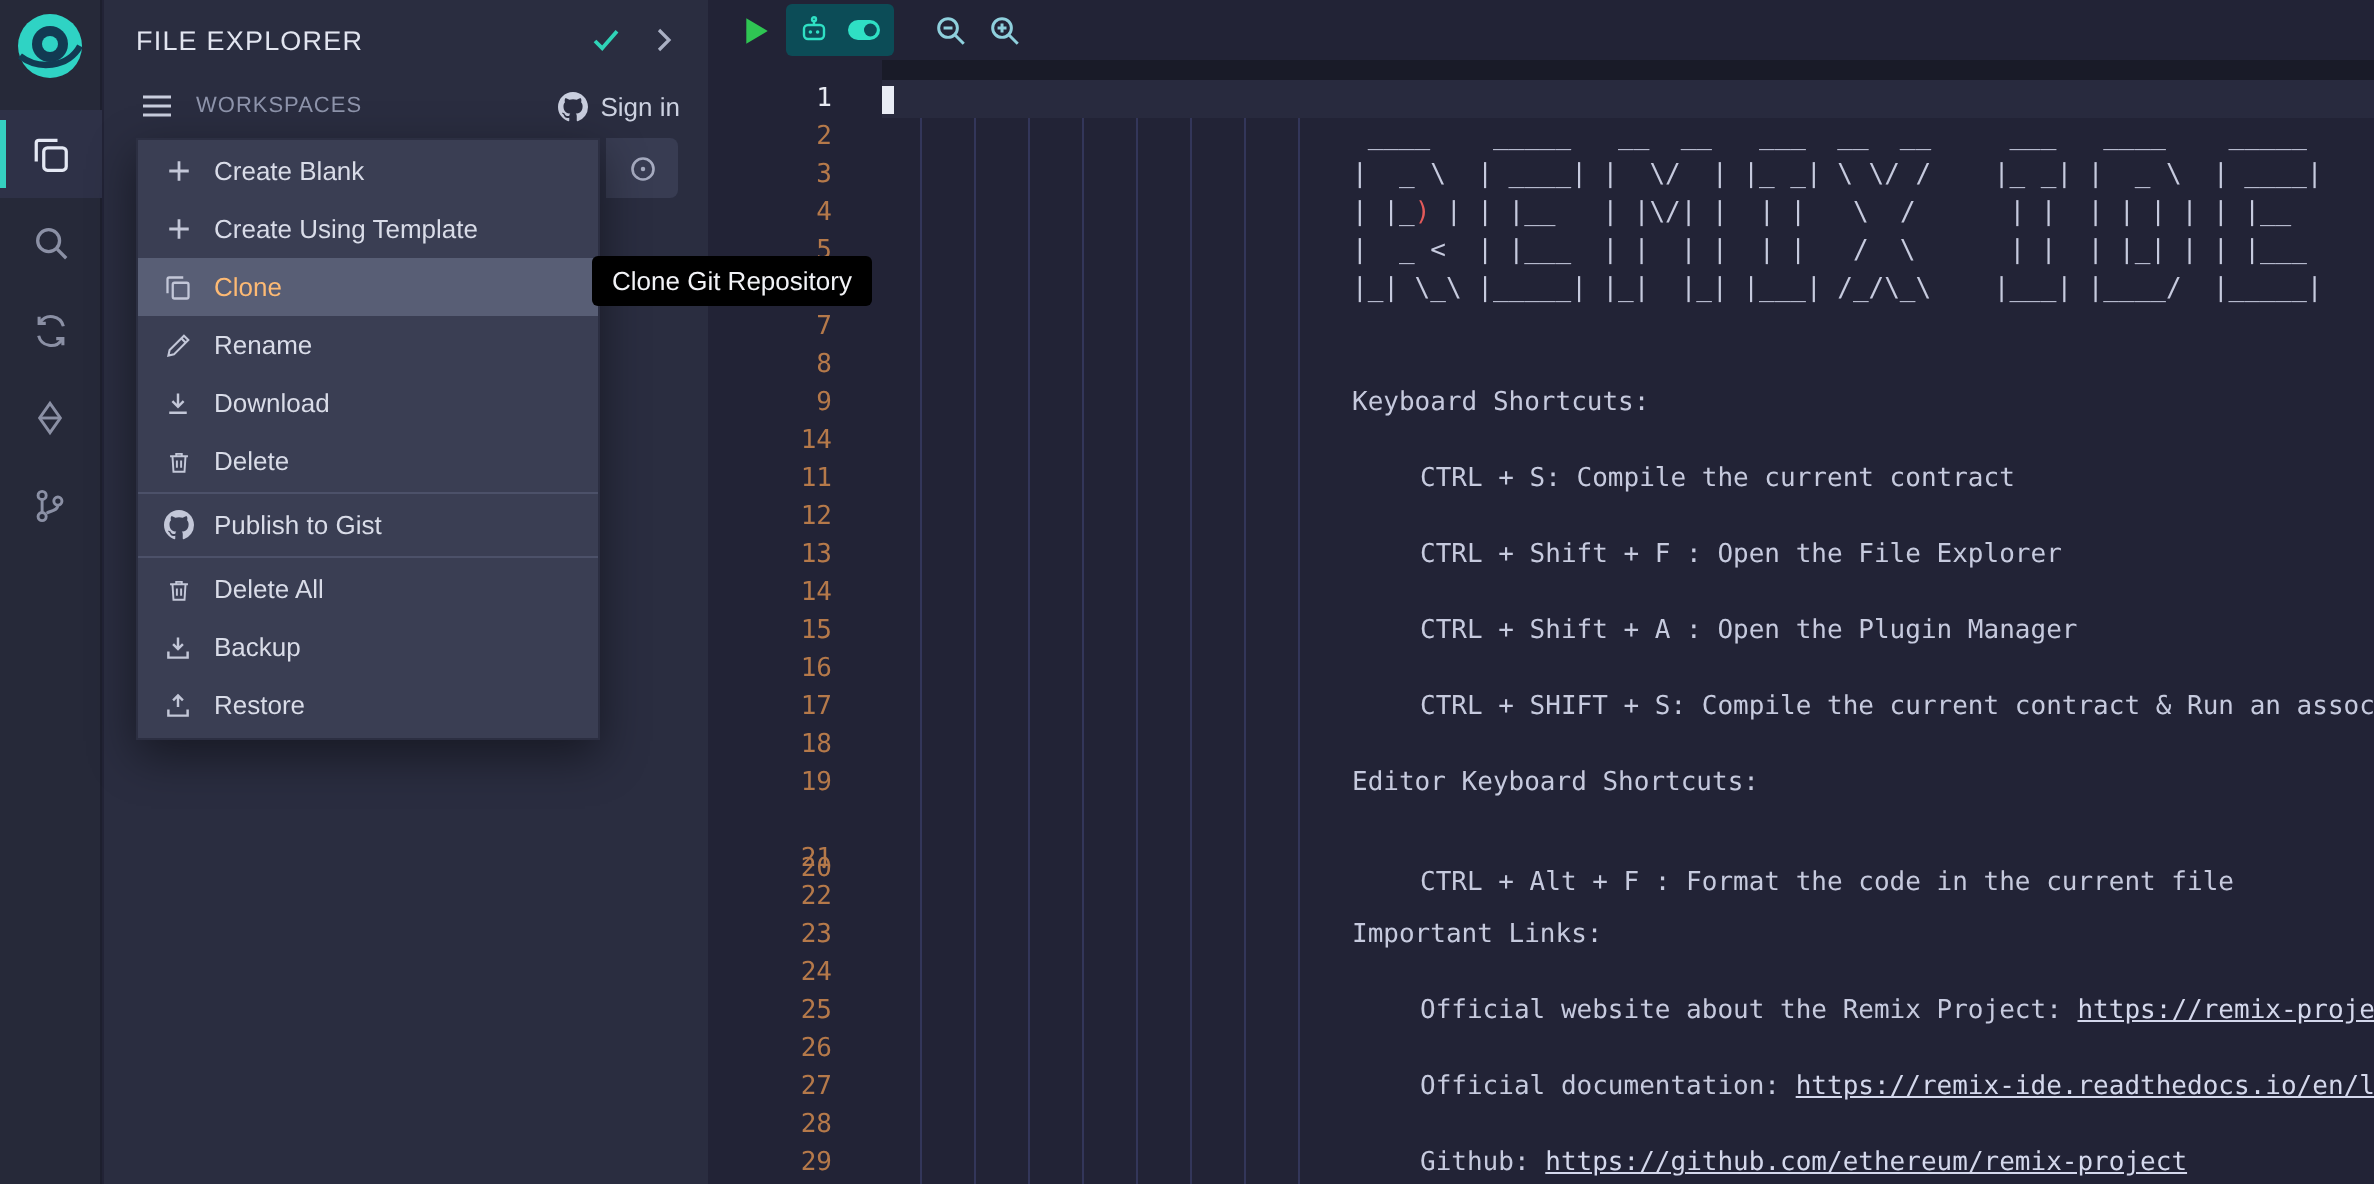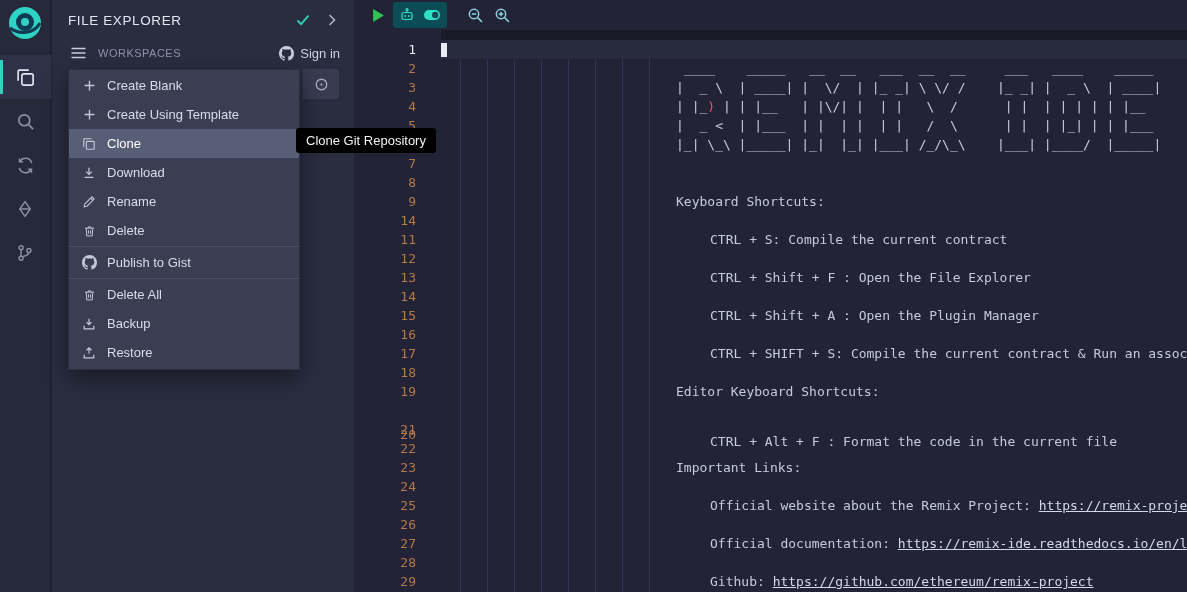--- a/index.html
+++ b/index.html
@@ -30,21 +30,21 @@
   .ws-burger{display:flex;color:#c9cede;cursor:pointer;}
   .ws-label{margin-left:11px;font-size:11px;letter-spacing:.5px;color:#8e94ab;}
   .flex1{flex:1;}
   .signin{display:flex;align-items:center;gap:6px;font-size:13px;color:#ccd1e0;cursor:pointer;}
   .si-ic{display:flex;color:#c9cede;}
   .ws-stub{position:absolute;left:251px;top:69px;width:36px;height:30px;background:#383c52;border-radius:0 4px 4px 0;display:flex;align-items:center;justify-content:center;color:#a6abc0;cursor:pointer;}
 
   
   .menu{position:absolute;left:16px;top:69px;width:232px;background:#3a3e53;border:1px solid #2c2f42;box-shadow:0 8px 22px rgba(0,0,0,.45);padding:1px 0 2px;z-index:5;}
   .menu-item{height:29px;display:flex;align-items:center;gap:10px;padding:0 10px 0 12px;font-size:13px;color:#d9dce8;cursor:pointer;}
-  .menu-item.hl{background:#585e75;color:#ffffff;}
+  .menu-item.hl{background:#585e75;color:#fdba74;}
   .menu-item .mi{width:16px;display:flex;justify-content:center;color:#c3c7d8;flex:none;}
   .menu-div{height:1px;background:#4c5169;margin:1px 0;}
 
   
   .tooltip{position:absolute;left:296px;top:128px;height:25px;display:flex;align-items:center;padding:0 10px;background:#000000;border-radius:3px;color:#f2f3f7;font-size:13px;z-index:9;white-space:nowrap;}
 
   
   .editor{position:absolute;left:354px;top:0;right:0;bottom:0;background:#222336;overflow:hidden;}
   .ed-toolbar{position:absolute;left:0;top:0;right:0;height:30px;display:flex;align-items:center;padding-left:18px;}
   .tb-play{display:flex;color:#2fc553;cursor:pointer;}
@@ -186,34 +186,34 @@
         <span class="mi">
           <svg width="14" height="14" viewBox="0 0 16 16" fill="none" stroke="currentColor" stroke-width="1.3">
             <rect x="5" y="5" width="9" height="9" rx="1"></rect>
             <path d="M11 2H3a1 1 0 0 0-1 1v8"></path>
           </svg>
         </span>
         <span>Clone</span>
       </div>
       <div class="menu-item">
         <span class="mi">
-          <svg width="14" height="14" viewBox="0 0 16 16" fill="none" stroke="currentColor" stroke-width="1.4">
-            <path d="M8 2v7.2M4.8 6.4L8 9.6l3.2-3.2M3 13h10"></path>
-          </svg>
-        </span>
-        <span>Download</span>
-      </div>
-      <div class="menu-item">
-        <span class="mi">
           <svg width="14" height="14" viewBox="0 0 16 16" fill="none" stroke="currentColor" stroke-width="1.2">
             <path d="M2.5 13.5l.7-3.2 8.2-8.2 2.5 2.5-8.2 8.2-3.2.7z"></path>
             <path d="M9.9 3.6l2.5 2.5"></path>
           </svg>
         </span>
         <span>Rename</span>
+      </div>
+      <div class="menu-item">
+        <span class="mi">
+          <svg width="14" height="14" viewBox="0 0 16 16" fill="none" stroke="currentColor" stroke-width="1.4">
+            <path d="M8 2v7.2M4.8 6.4L8 9.6l3.2-3.2M3 13h10"></path>
+          </svg>
+        </span>
+        <span>Download</span>
       </div>
       <div class="menu-item">
         <span class="mi">
           <svg width="13" height="14" viewBox="0 0 16 16" fill="none" stroke="currentColor" stroke-width="1.2">
             <path d="M2.5 4.5h11M6.3 4.5V3h3.4v1.5"></path>
             <path d="M4 4.5l.6 9.5h6.8l.6-9.5"></path>
             <path d="M6.7 7v4.5M9.3 7v4.5"></path>
           </svg>
         </span>
         <span>Delete</span>

